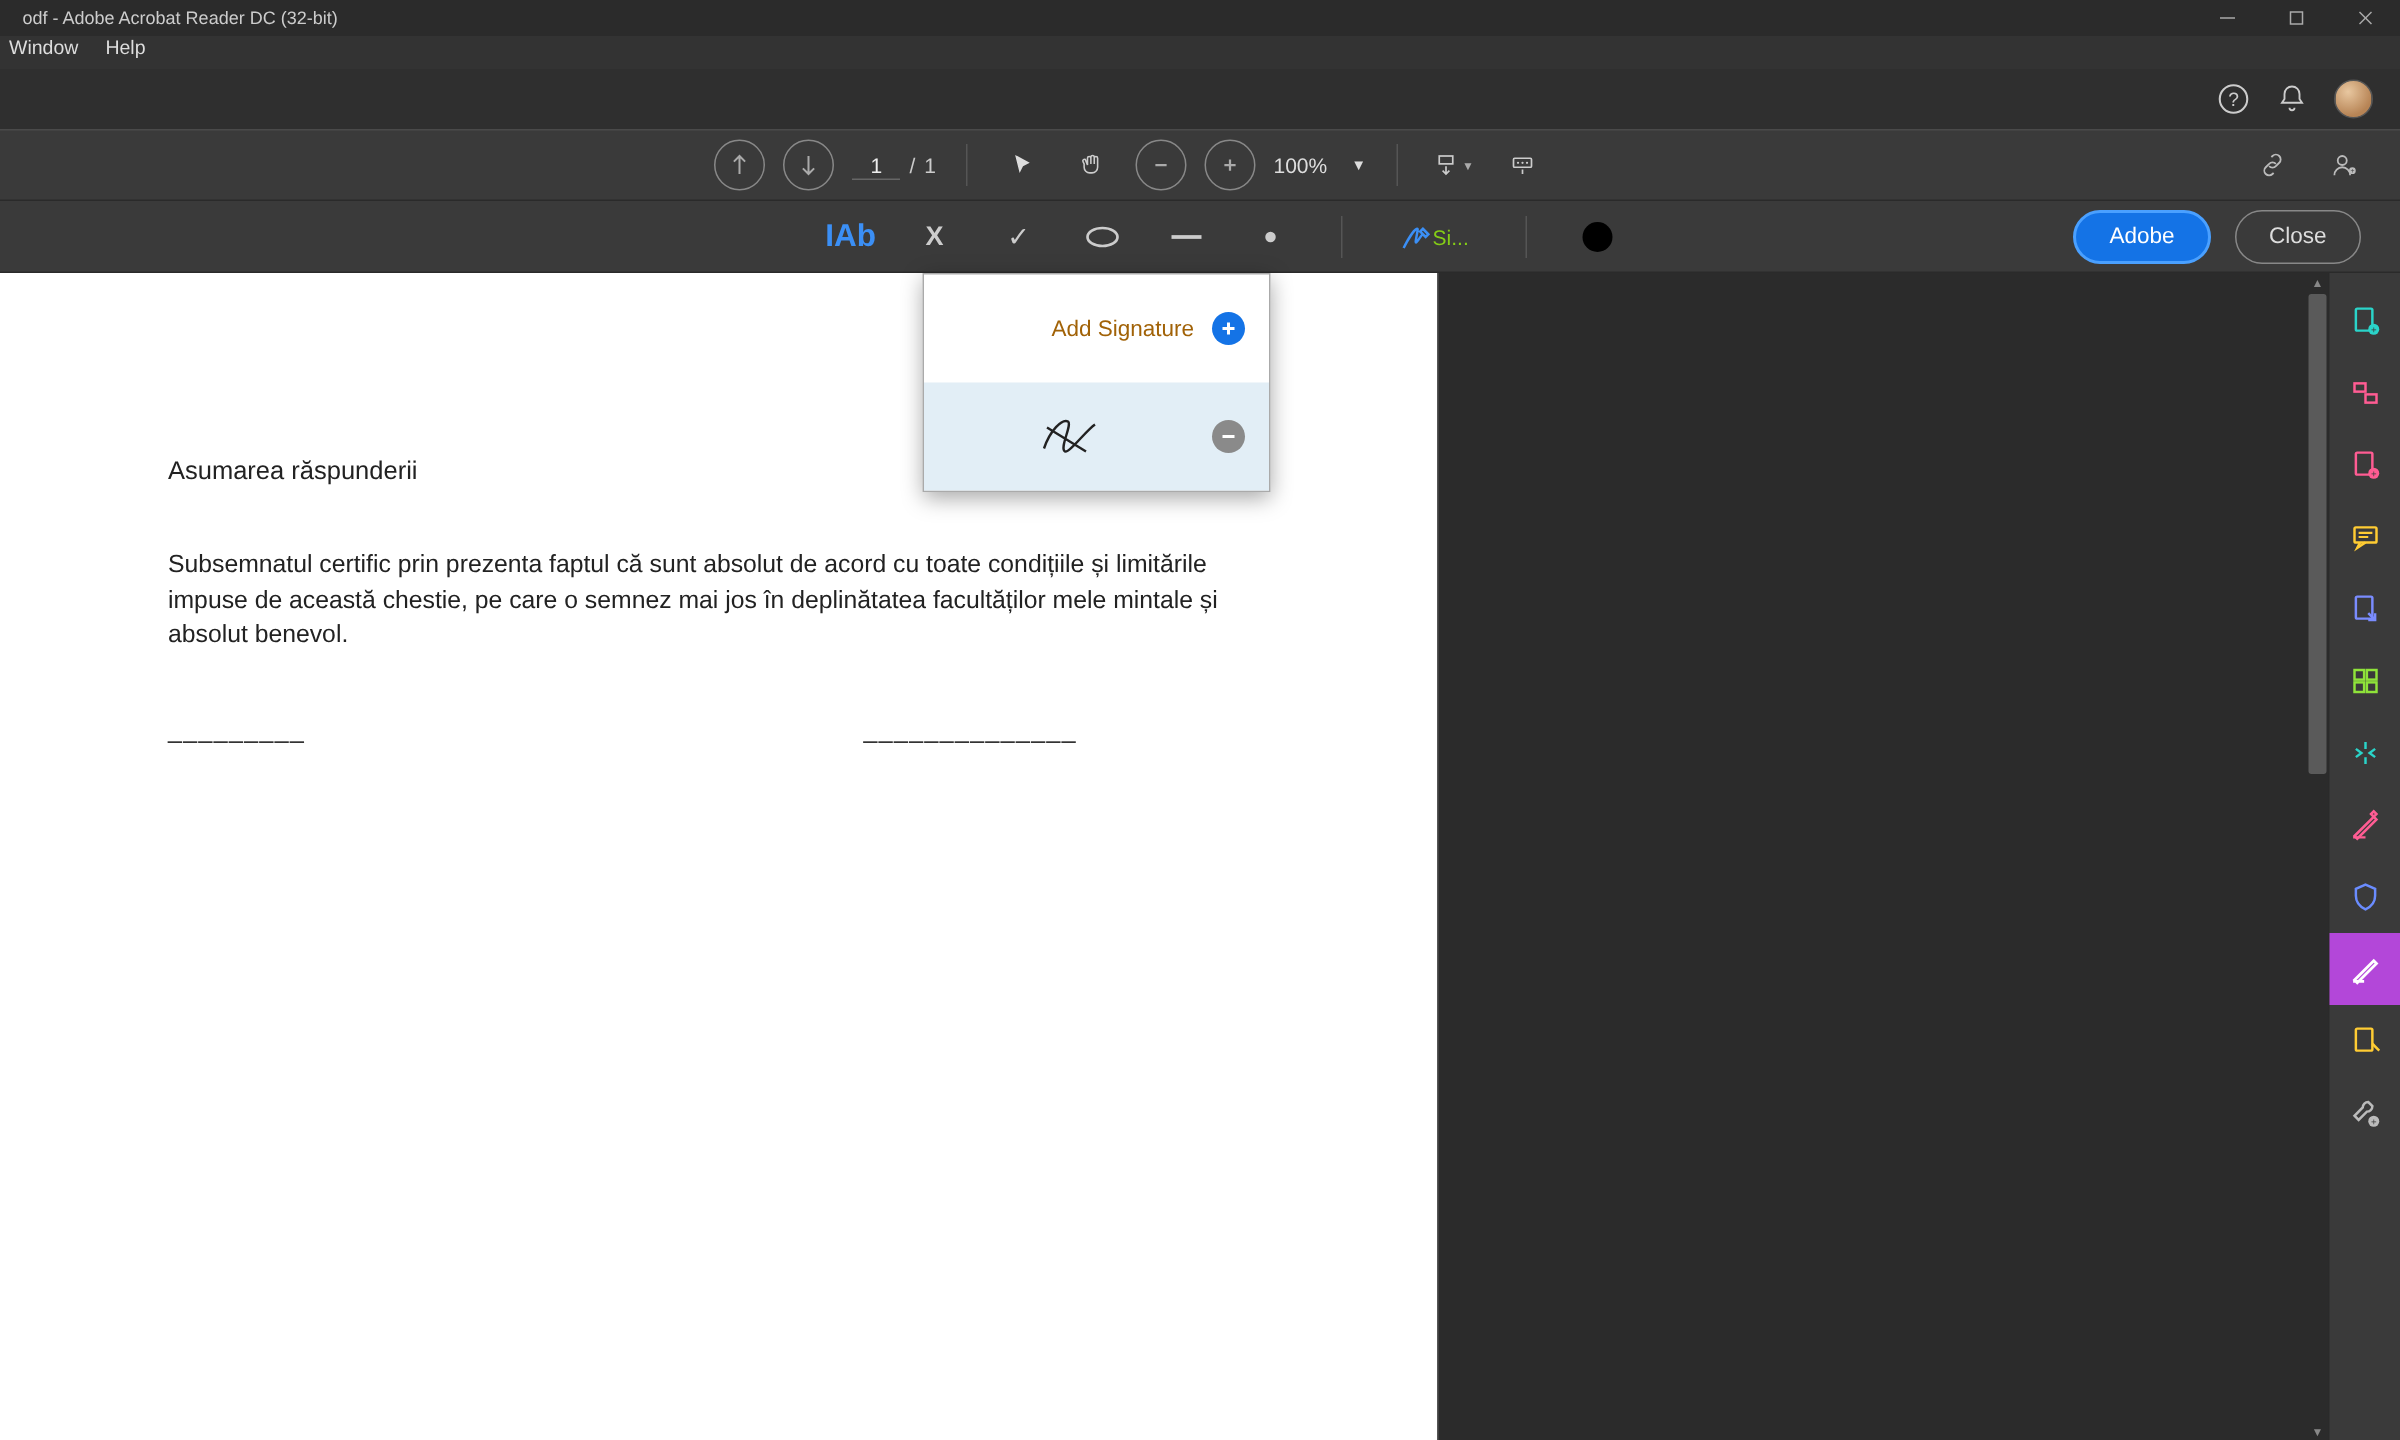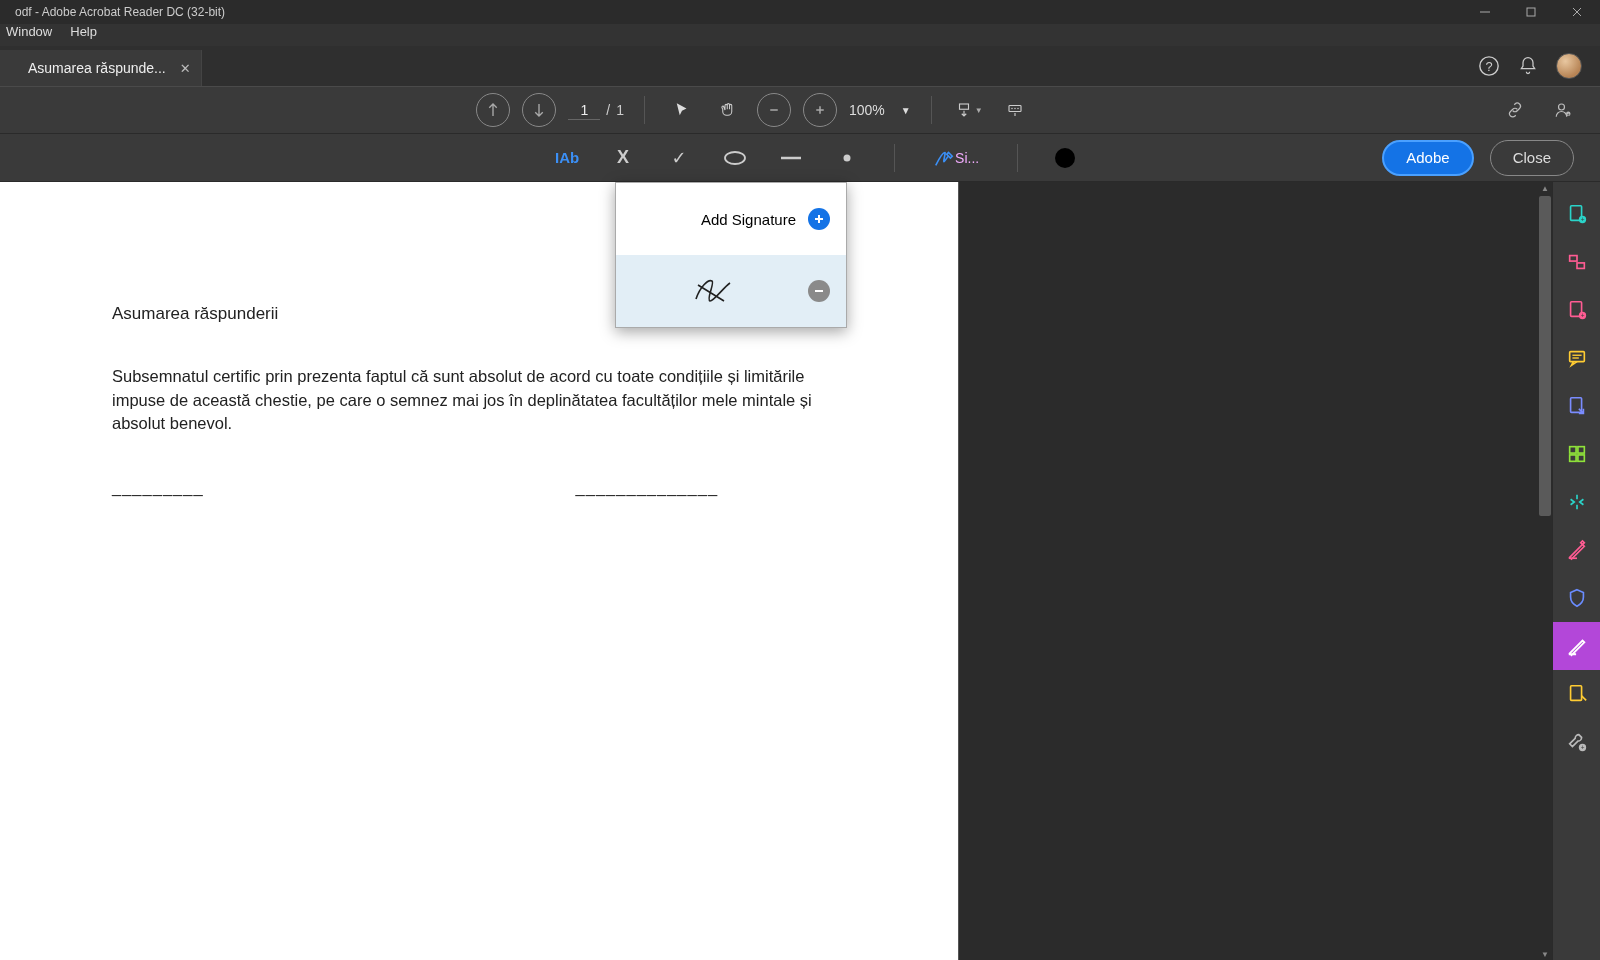--- a/index.html
+++ b/index.html
@@ -23,21 +23,21 @@
 .tbtn svg{width:18px;height:18px}
 .circle{border:1.5px solid #888}
 .pagebox{display:flex;align-items:center;gap:6px;color:#ccc;font-size:14px}
 .pagebox input{width:32px;background:transparent;border:none;border-bottom:1px solid #666;color:#eee;text-align:center;font-size:14px}
 .vsep{width:1px;height:28px;background:#555;margin:0 8px}
 .zoom{display:flex;align-items:center;gap:4px;color:#ddd;font-size:14px}
 .fillbar{height:48px;background:#3a3a3a;border-bottom:1px solid #2a2a2a;display:flex;align-items:center;padding:0 20px}
 .fillbar .center{flex:1;display:flex;align-items:center;justify-content:center;gap:22px}
 .fillitem{width:34px;height:34px;display:flex;align-items:center;justify-content:center;color:#ccc}
 .fillitem.active{color:#3b8ff5}
-.signbtn{display:flex;align-items:center;gap:0;color:#f0abfc;font-size:14px;padding:4px 8px}
+.signbtn{display:flex;align-items:center;gap:0;color:#84cc16;font-size:14px;padding:4px 8px}
 .colordot{width:20px;height:20px;border-radius:50%;background:#000}
 .fillbar .right{display:flex;align-items:center;gap:16px;padding-right:6px}
 .pill{height:36px;padding:0 22px;border-radius:20px;display:flex;align-items:center;justify-content:center;font-size:15px;cursor:pointer}
 .pill.primary{background:#1473e6;color:#fff;border:2px solid #4aa0ff}
 .pill.secondary{background:transparent;color:#ddd;border:1.5px solid #888}
 .workspace{position:absolute;top:182px;bottom:0;left:0;right:0;display:flex;background:#2b2b2b}
 .canvas{flex:1;position:relative;overflow:hidden;display:flex;justify-content:flex-start}
 .page{width:958px;background:#fff;color:#222;margin-top:0;padding:120px 112px 0 112px;font-size:16.5px;line-height:1.45;position:relative;box-shadow:0 0 0 1px #555}
 .page h1{font-size:17px;font-weight:400;margin:0 0 38px 0}
 .page p{margin:0 0 40px 0}
@@ -47,21 +47,21 @@
 .scrollbar{width:14px;background:#2b2b2b;position:relative}
 .scrollbar .arrow{position:absolute;left:0;right:0;height:12px;display:flex;align-items:center;justify-content:center;color:#888;font-size:8px}
 .scrollbar .arrow.top{top:0}
 .scrollbar .arrow.bot{bottom:0}
 .scrollbar .thumb{position:absolute;left:1px;right:1px;top:14px;height:320px;background:#5a5a5a;border-radius:2px}
 .toolpanel{width:48px;background:#3a3a3a;border-left:1px solid #2a2a2a;display:flex;flex-direction:column;align-items:center;padding-top:8px;gap:0}
 .tp{width:48px;height:48px;display:flex;align-items:center;justify-content:center;position:relative}
 .tp svg{width:22px;height:22px}
 .tp.active{background:#b347d9}
 .popup{position:absolute;left:615px;top:182px;width:232px;background:#fff;box-shadow:0 4px 14px rgba(0,0,0,.35);border:1px solid #aaa;z-index:50}
-.popup .row{display:flex;align-items:center;justify-content:flex-end;padding:0 16px;height:72px;color:#000000;font-size:15px;gap:12px}
+.popup .row{display:flex;align-items:center;justify-content:flex-end;padding:0 16px;height:72px;color:#a16207;font-size:15px;gap:12px}
 .popup .row.sel{background:#e2eef6}
 .popup .plus{width:22px;height:22px;border-radius:50%;background:#1473e6;color:#fff;display:flex;align-items:center;justify-content:center}
 .popup .minus{width:22px;height:22px;border-radius:50%;background:#8a8a8a;color:#fff;display:flex;align-items:center;justify-content:center}
 .popup .sigimg{flex:1;display:flex;align-items:center;justify-content:center}
 </style>
 </head>
 <body>
 
 <div class="titlebar">
   <span class="title">odf - Adobe Acrobat Reader DC (32-bit)</span>
@@ -82,24 +82,20 @@
       </svg>
     </div>
 </div>
 
 <div class="menubar">
   <span>Window</span>
   <span>Help</span>
 </div>
 
 <div class="tabrow">
-  <div class="tab">
-    <span>Asumarea răspunde...</span>
-    <span class="x">✕</span>
-  </div>
   <div class="spacer"></div>
   <div class="right">
     <div class="iconbtn">
       <svg width="22" height="22" viewBox="0 0 24 24">
           <circle cx="12" cy="12" r="10" fill="none" stroke="#ccc" stroke-width="1.5"></circle>
           <text x="12" y="17" text-anchor="middle" font-size="14" fill="#ccc">?</text>
         </svg>
     </div>
     <div class="iconbtn">
       <svg width="20" height="20" viewBox="0 0 24 24">
@@ -184,21 +180,21 @@
           <circle cx="19" cy="17" r="3" fill="#bbb"></circle>
           <text x="19" y="19.5" text-anchor="middle" font-size="6" fill="#3a3a3a">+</text>
         </svg>
       </div>
   </div>
 </div>
 
 <div class="fillbar">
   <div style="width:230px"></div>
   <div class="center">
-    <div class="fillitem active" style="font-weight:600;font-size:15px">IAb</div>
+    <div class="fillitem active" style="font-weight:600;font-size:21px">IAb</div>
     <div class="fillitem" style="font-weight:700;font-size:18px">X</div>
     <div class="fillitem" style="font-size:18px">✓</div>
     <div class="fillitem">
         <svg width="24" height="16" viewBox="0 0 24 16">
           <ellipse cx="12" cy="8" rx="10" ry="6" fill="none" stroke="#ccc" stroke-width="1.8"></ellipse>
         </svg>
       </div>
     <div class="fillitem">
         <svg width="22" height="8" viewBox="0 0 22 8">
           <line x1="1" y1="4" x2="21" y2="4" stroke="#ccc" stroke-width="2.5"></line>

